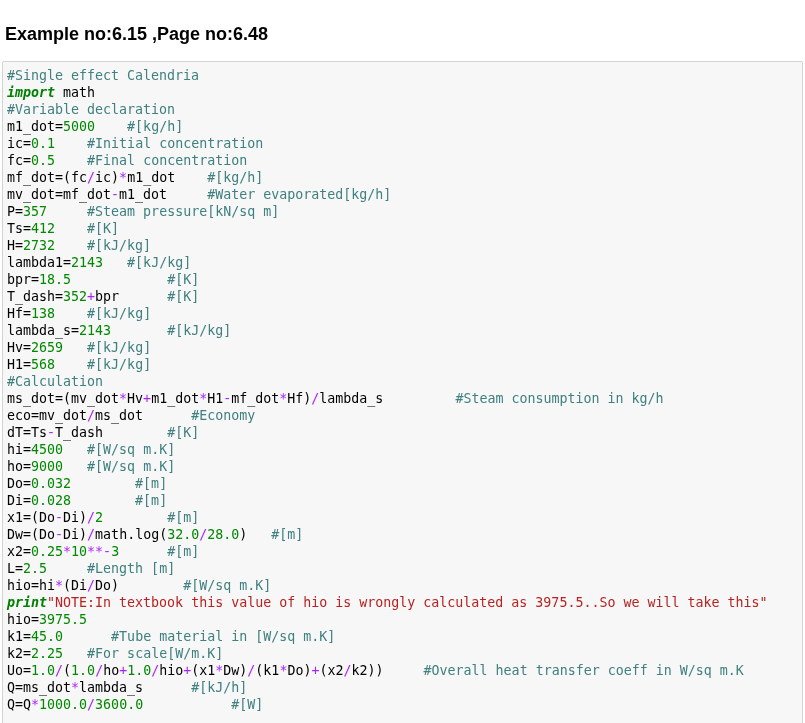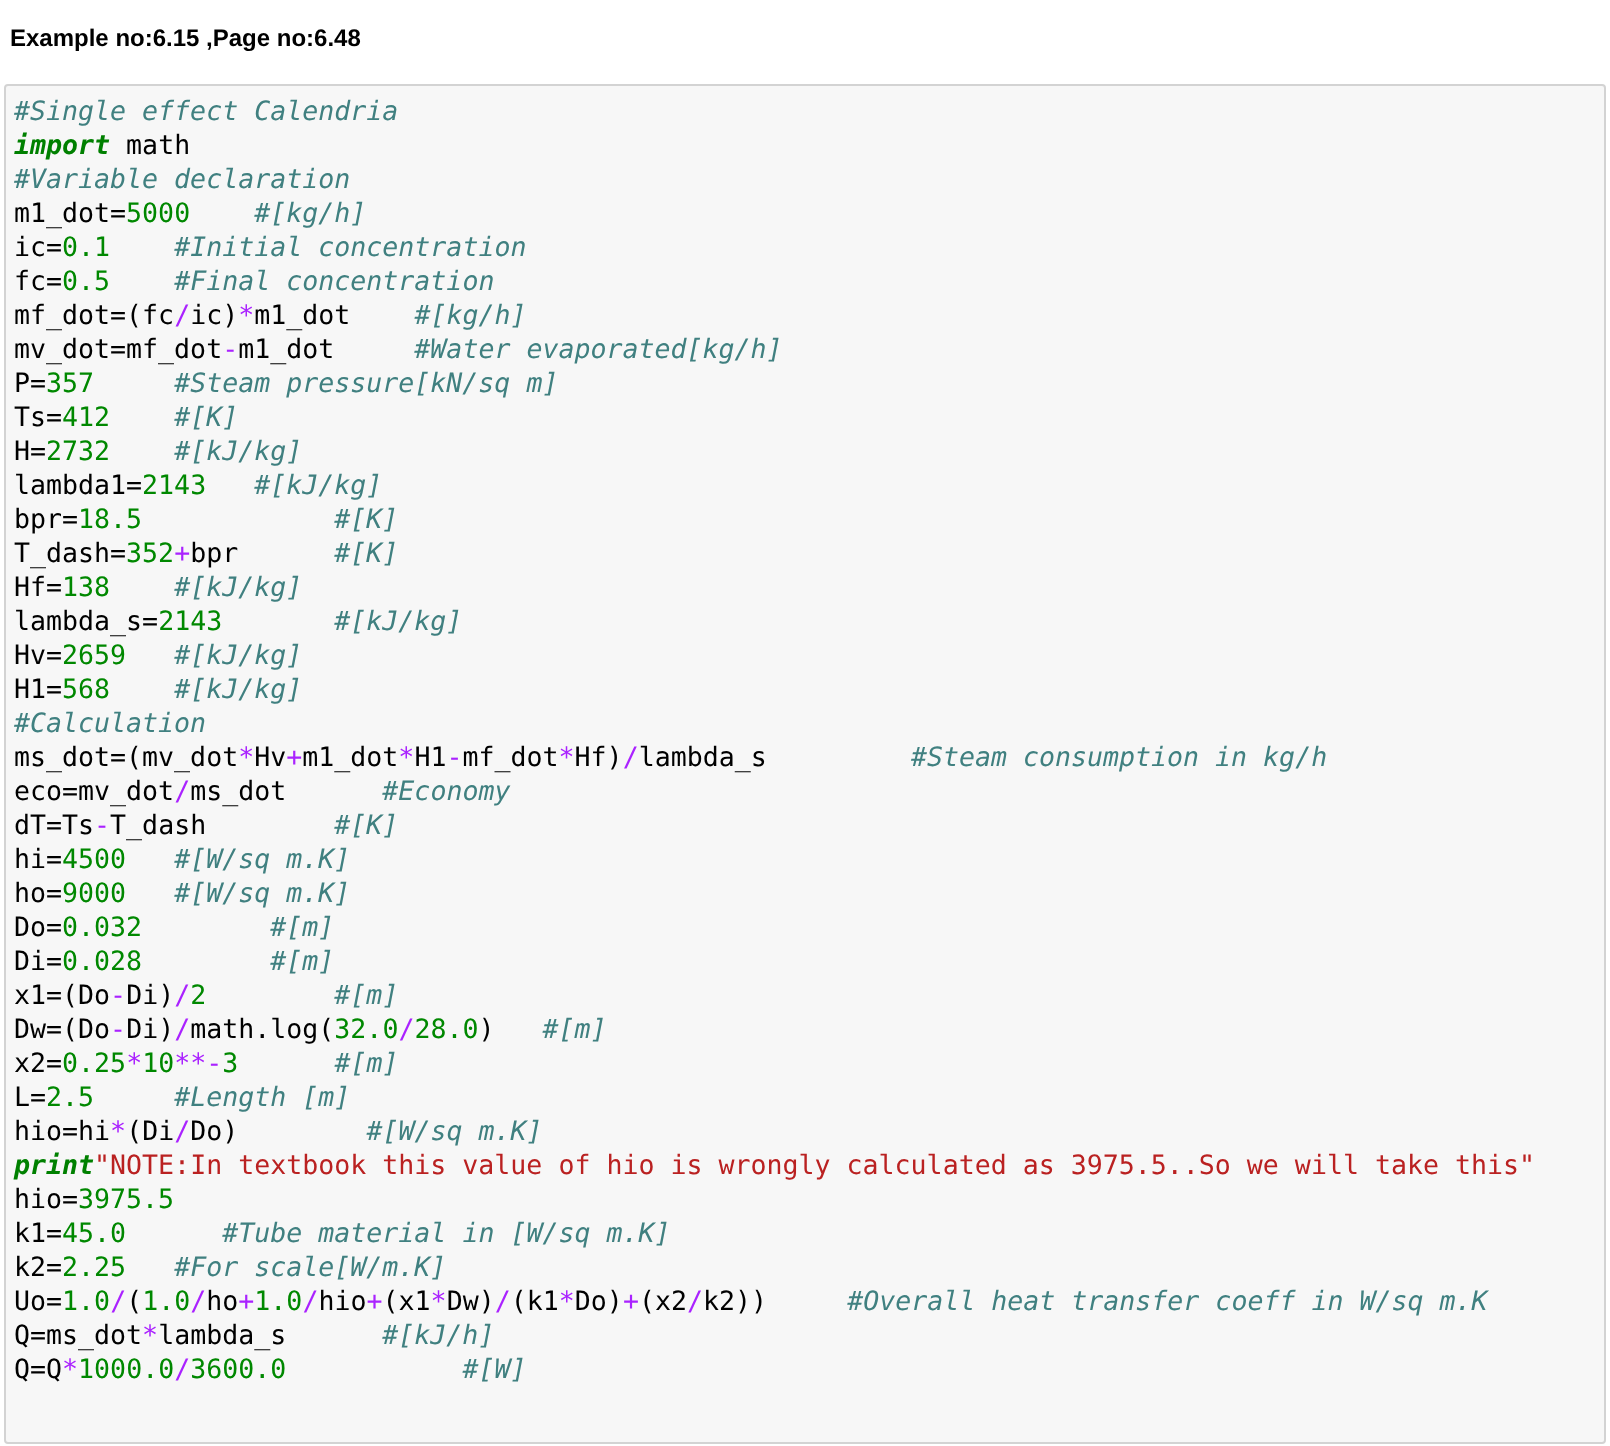--- a/index.html
+++ b/index.html
@@ -8,24 +8,24 @@
     background: #ffffff;
   }
   body {
     width: 805px;
     height: 723px;
     overflow: hidden;
     font-family: "Liberation Sans", sans-serif;
     position: relative;
   }
   .page-title {
-    font-size: 12px;
+    font-size: 18px;
     font-weight: bold;
     color: #000000;
-    margin: 12px 0 16px 5px;
+    margin: 24px 0 16px 5px;
     letter-spacing: 0px;
     font-family: "Liberation Sans", sans-serif;
   }
   .code-block {
     margin: 0 2px;
     box-sizing: border-box;
     background: var(--code-bg, #f7f7f7);
     border: 1px solid var(--code-border, #d3d3d3);
     border-radius: 2px;
     padding: 5px 4px 6px 4px;
@@ -36,21 +36,21 @@
     line-height: 17px;
     color: var(--tok-plain, #000000);
   }
   .code-line {
     white-space: pre;
     height: 17px;
   }
   .tok-k { color: var(--tok-kw, #008000); font-weight: bold; font-style: italic; }
   .tok-n { color: var(--tok-num, #008800); }
   .tok-o { color: var(--tok-op, #AA22FF); }
-  .tok-c { color: var(--tok-com, #408080); font-style: italic; }
+  .tok-c { color: var(--tok-com, #408080); }
   .tok-s { color: var(--tok-str, #BA2121); }
   .tok-p { color: var(--tok-plain, #000000); }
 </style>
 </head>
 <body>
 
 <h2 class="page-title">Example no:6.15 ,Page no:6.48</h2>
 
 <pre class="code-block"><div class="code-line"><span class="tok-c">#Single effect Calendria</span></div><div class="code-line"><span class="tok-k">import</span><span class="tok-p"> math</span></div><div class="code-line"><span class="tok-c">#Variable declaration</span></div><div class="code-line"><span class="tok-p">m1_dot=</span><span class="tok-n">5000</span><span class="tok-p">    </span><span class="tok-c">#[kg/h]</span></div><div class="code-line"><span class="tok-p">ic=</span><span class="tok-n">0.1</span><span class="tok-p">    </span><span class="tok-c">#Initial concentration</span></div><div class="code-line"><span class="tok-p">fc=</span><span class="tok-n">0.5</span><span class="tok-p">    </span><span class="tok-c">#Final concentration</span></div><div class="code-line"><span class="tok-p">mf_dot=(fc</span><span class="tok-o">/</span><span class="tok-p">ic)</span><span class="tok-o">*</span><span class="tok-p">m1_dot</span><span class="tok-p">    </span><span class="tok-c">#[kg/h]</span></div><div class="code-line"><span class="tok-p">mv_dot=mf_dot</span><span class="tok-o">-</span><span class="tok-p">m1_dot</span><span class="tok-p">     </span><span class="tok-c">#Water evaporated[kg/h]</span></div><div class="code-line"><span class="tok-p">P=</span><span class="tok-n">357</span><span class="tok-p">     </span><span class="tok-c">#Steam pressure[kN/sq m]</span></div><div class="code-line"><span class="tok-p">Ts=</span><span class="tok-n">412</span><span class="tok-p">    </span><span class="tok-c">#[K]</span></div><div class="code-line"><span class="tok-p">H=</span><span class="tok-n">2732</span><span class="tok-p">    </span><span class="tok-c">#[kJ/kg]</span></div><div class="code-line"><span class="tok-p">lambda1=</span><span class="tok-n">2143</span><span class="tok-p">   </span><span class="tok-c">#[kJ/kg]</span></div><div class="code-line"><span class="tok-p">bpr=</span><span class="tok-n">18.5</span><span class="tok-p">            </span><span class="tok-c">#[K]</span></div><div class="code-line"><span class="tok-p">T_dash=</span><span class="tok-n">352</span><span class="tok-o">+</span><span class="tok-p">bpr</span><span class="tok-p">      </span><span class="tok-c">#[K]</span></div><div class="code-line"><span class="tok-p">Hf=</span><span class="tok-n">138</span><span class="tok-p">    </span><span class="tok-c">#[kJ/kg]</span></div><div class="code-line"><span class="tok-p">lambda_s=</span><span class="tok-n">2143</span><span class="tok-p">       </span><span class="tok-c">#[kJ/kg]</span></div><div class="code-line"><span class="tok-p">Hv=</span><span class="tok-n">2659</span><span class="tok-p">   </span><span class="tok-c">#[kJ/kg]</span></div><div class="code-line"><span class="tok-p">H1=</span><span class="tok-n">568</span><span class="tok-p">    </span><span class="tok-c">#[kJ/kg]</span></div><div class="code-line"><span class="tok-c">#Calculation</span></div><div class="code-line"><span class="tok-p">ms_dot=(mv_dot</span><span class="tok-o">*</span><span class="tok-p">Hv</span><span class="tok-o">+</span><span class="tok-p">m1_dot</span><span class="tok-o">*</span><span class="tok-p">H1</span><span class="tok-o">-</span><span class="tok-p">mf_dot</span><span class="tok-o">*</span><span class="tok-p">Hf)</span><span class="tok-o">/</span><span class="tok-p">lambda_s</span><span class="tok-p">         </span><span class="tok-c">#Steam consumption in kg/h</span></div><div class="code-line"><span class="tok-p">eco=mv_dot</span><span class="tok-o">/</span><span class="tok-p">ms_dot</span><span class="tok-p">      </span><span class="tok-c">#Economy</span></div><div class="code-line"><span class="tok-p">dT=Ts</span><span class="tok-o">-</span><span class="tok-p">T_dash</span><span class="tok-p">        </span><span class="tok-c">#[K]</span></div><div class="code-line"><span class="tok-p">hi=</span><span class="tok-n">4500</span><span class="tok-p">   </span><span class="tok-c">#[W/sq m.K]</span></div><div class="code-line"><span class="tok-p">ho=</span><span class="tok-n">9000</span><span class="tok-p">   </span><span class="tok-c">#[W/sq m.K]</span></div><div class="code-line"><span class="tok-p">Do=</span><span class="tok-n">0.032</span><span class="tok-p">        </span><span class="tok-c">#[m]</span></div><div class="code-line"><span class="tok-p">Di=</span><span class="tok-n">0.028</span><span class="tok-p">        </span><span class="tok-c">#[m]</span></div><div class="code-line"><span class="tok-p">x1=(Do</span><span class="tok-o">-</span><span class="tok-p">Di)</span><span class="tok-o">/</span><span class="tok-n">2</span><span class="tok-p">        </span><span class="tok-c">#[m]</span></div><div class="code-line"><span class="tok-p">Dw=(Do</span><span class="tok-o">-</span><span class="tok-p">Di)</span><span class="tok-o">/</span><span class="tok-p">math.log(</span><span class="tok-n">32.0</span><span class="tok-o">/</span><span class="tok-n">28.0</span><span class="tok-p">)</span><span class="tok-p">   </span><span class="tok-c">#[m]</span></div><div class="code-line"><span class="tok-p">x2=</span><span class="tok-n">0.25</span><span class="tok-o">*</span><span class="tok-n">10</span><span class="tok-o">**-</span><span class="tok-n">3</span><span class="tok-p">      </span><span class="tok-c">#[m]</span></div><div class="code-line"><span class="tok-p">L=</span><span class="tok-n">2.5</span><span class="tok-p">     </span><span class="tok-c">#Length [m]</span></div><div class="code-line"><span class="tok-p">hio=hi</span><span class="tok-o">*</span><span class="tok-p">(Di</span><span class="tok-o">/</span><span class="tok-p">Do)</span><span class="tok-p">        </span><span class="tok-c">#[W/sq m.K]</span></div><div class="code-line"><span class="tok-k">print</span><span class="tok-s">"NOTE:In textbook this value of hio is wrongly calculated as 3975.5..So we will take this"</span></div><div class="code-line"><span class="tok-p">hio=</span><span class="tok-n">3975.5</span></div><div class="code-line"><span class="tok-p">k1=</span><span class="tok-n">45.0</span><span class="tok-p">      </span><span class="tok-c">#Tube material in [W/sq m.K]</span></div><div class="code-line"><span class="tok-p">k2=</span><span class="tok-n">2.25</span><span class="tok-p">   </span><span class="tok-c">#For scale[W/m.K]</span></div><div class="code-line"><span class="tok-p">Uo=</span><span class="tok-n">1.0</span><span class="tok-o">/</span><span class="tok-p">(</span><span class="tok-n">1.0</span><span class="tok-o">/</span><span class="tok-p">ho</span><span class="tok-o">+</span><span class="tok-n">1.0</span><span class="tok-o">/</span><span class="tok-p">hio</span><span class="tok-o">+</span><span class="tok-p">(x1</span><span class="tok-o">*</span><span class="tok-p">Dw)</span><span class="tok-o">/</span><span class="tok-p">(k1</span><span class="tok-o">*</span><span class="tok-p">Do)</span><span class="tok-o">+</span><span class="tok-p">(x2</span><span class="tok-o">/</span><span class="tok-p">k2))</span><span class="tok-p">     </span><span class="tok-c">#Overall heat transfer coeff in W/sq m.K</span></div><div class="code-line"><span class="tok-p">Q=ms_dot</span><span class="tok-o">*</span><span class="tok-p">lambda_s</span><span class="tok-p">      </span><span class="tok-c">#[kJ/h]</span></div><div class="code-line"><span class="tok-p">Q=Q</span><span class="tok-o">*</span><span class="tok-n">1000.0</span><span class="tok-o">/</span><span class="tok-n">3600.0</span><span class="tok-p">           </span><span class="tok-c">#[W]</span></div></pre>
 

